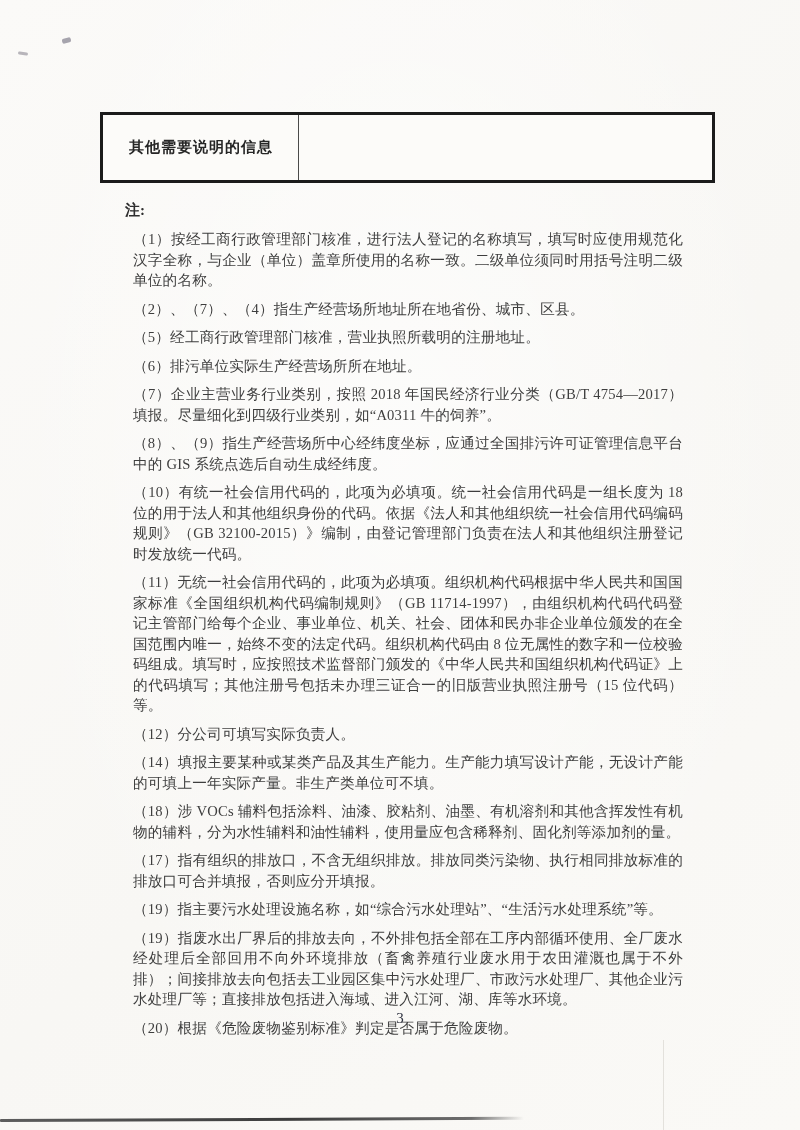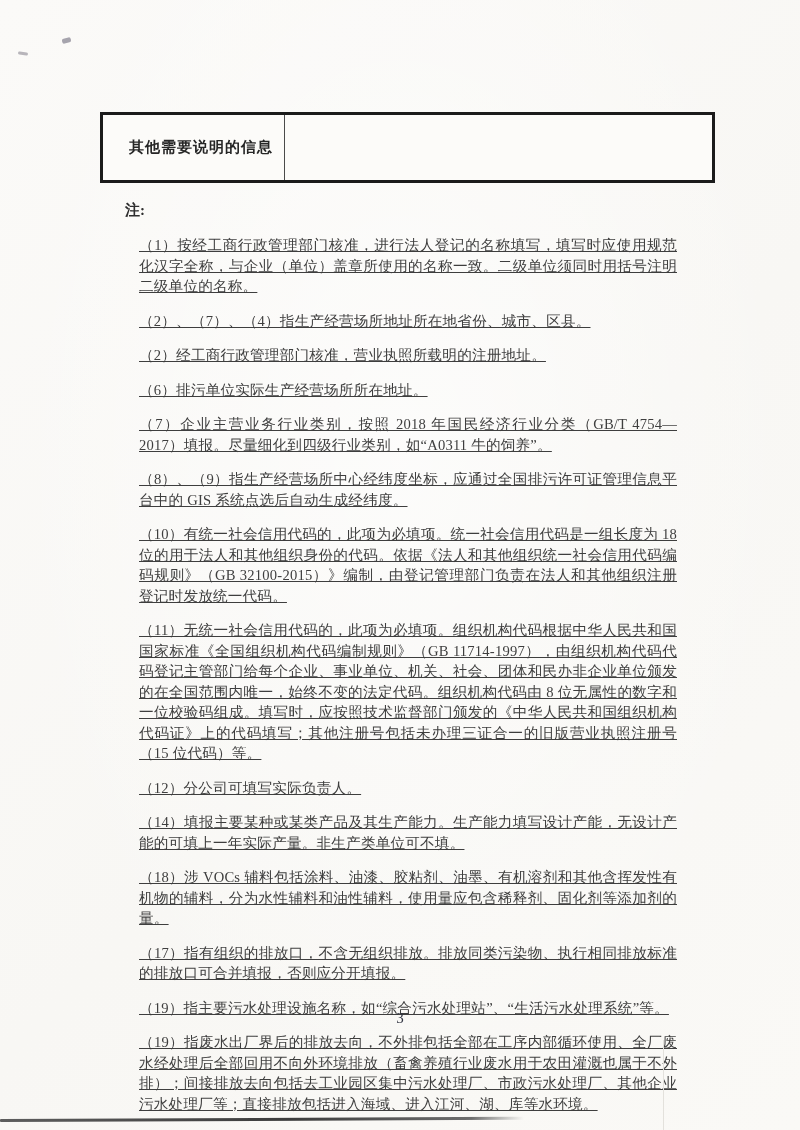--- a/index.html
+++ b/index.html
@@ -37,21 +37,21 @@
   }
   
   .info-table {
     position: absolute; left: 100px; top: 112px; width: 615px; height: 71px;
     border: 3px solid #1b1b1b;
     background: #fcfbf9;
     display: flex;
     box-sizing: border-box;
   }
   .info-table .cell-label {
-    width: 182px;
+    width: 196px;
     border-right: 1px solid #4a4a4a;
     display: flex; align-items: center;
     padding-left: 26px;
     box-sizing: border-box;
     font-weight: bold;
     font-size: 15px;
     letter-spacing: 1px;
     color: #262626;
   }
   .info-table .cell-value {
@@ -62,28 +62,27 @@
     position: absolute; left: 125px; top: 200px; width: 566px;
   }
   .notes-heading {
     font-weight: bold;
     font-size: 15px;
     line-height: 21px;
     color: #2e2e2e;
   }
   .notes-body { margin-top: 1px; }
   .note {
-    margin: 14px;
+    margin: 8px;
     font-size: 14.6px;
     line-height: 20.5px;
     text-align: justify;
     text-justify: inter-character;
     color: #3e3e3e;
     letter-spacing: 0.2px;
-    text-decoration: underline;
   }
   .page-number {
     position: absolute; left: 0; top: 1010px; width: 800px;
     text-align: center;
     font-size: 15px;
     color: #2f3240;
   }
 </style>
 </head>
 <body>
@@ -97,21 +96,21 @@
     <div class="cell-label">其他需要说明的信息</div>
     <div class="cell-value"></div>
   </div>
 
   <div class="notes">
     <div class="notes-heading">注:</div>
     <div class="notes-body">
 
     <p class="note">（1）按经工商行政管理部门核准，进行法人登记的名称填写，填写时应使用规范化汉字全称，与企业（单位）盖章所使用的名称一致。二级单位须同时用括号注明二级单位的名称。</p>
         <p class="note">（2）、（7）、（4）指生产经营场所地址所在地省份、城市、区县。</p>
-        <p class="note">（2）经工商行政管理部门核准，营业执照所载明的注册地址。</p>
+        <p class="note">（5）经工商行政管理部门核准，营业执照所载明的注册地址。</p>
         <p class="note">（6）排污单位实际生产经营场所所在地址。</p>
         <p class="note">（7）企业主营业务行业类别，按照 2018 年国民经济行业分类（GB/T 4754—2017）填报。尽量细化到四级行业类别，如“A0311 牛的饲养”。</p>
         <p class="note">（8）、（9）指生产经营场所中心经纬度坐标，应通过全国排污许可证管理信息平台中的 GIS 系统点选后自动生成经纬度。</p>
         <p class="note">（10）有统一社会信用代码的，此项为必填项。统一社会信用代码是一组长度为 18 位的用于法人和其他组织身份的代码。依据《法人和其他组织统一社会信用代码编码规则》（GB 32100-2015）》编制，由登记管理部门负责在法人和其他组织注册登记时发放统一代码。</p>
         <p class="note">（11）无统一社会信用代码的，此项为必填项。组织机构代码根据中华人民共和国国家标准《全国组织机构代码编制规则》（GB 11714-1997），由组织机构代码代码登记主管部门给每个企业、事业单位、机关、社会、团体和民办非企业单位颁发的在全国范围内唯一，始终不变的法定代码。组织机构代码由 8 位无属性的数字和一位校验码组成。填写时，应按照技术监督部门颁发的《中华人民共和国组织机构代码证》上的代码填写；其他注册号包括未办理三证合一的旧版营业执照注册号（15 位代码）等。</p>
         <p class="note">（12）分公司可填写实际负责人。</p>
         <p class="note">（14）填报主要某种或某类产品及其生产能力。生产能力填写设计产能，无设计产能的可填上一年实际产量。非生产类单位可不填。</p>
         <p class="note">（18）涉 VOCs 辅料包括涂料、油漆、胶粘剂、油墨、有机溶剂和其他含挥发性有机物的辅料，分为水性辅料和油性辅料，使用量应包含稀释剂、固化剂等添加剂的量。</p>
         <p class="note">（17）指有组织的排放口，不含无组织排放。排放同类污染物、执行相同排放标准的排放口可合并填报，否则应分开填报。</p>
         <p class="note">（19）指主要污水处理设施名称，如“综合污水处理站”、“生活污水处理系统”等。</p>

